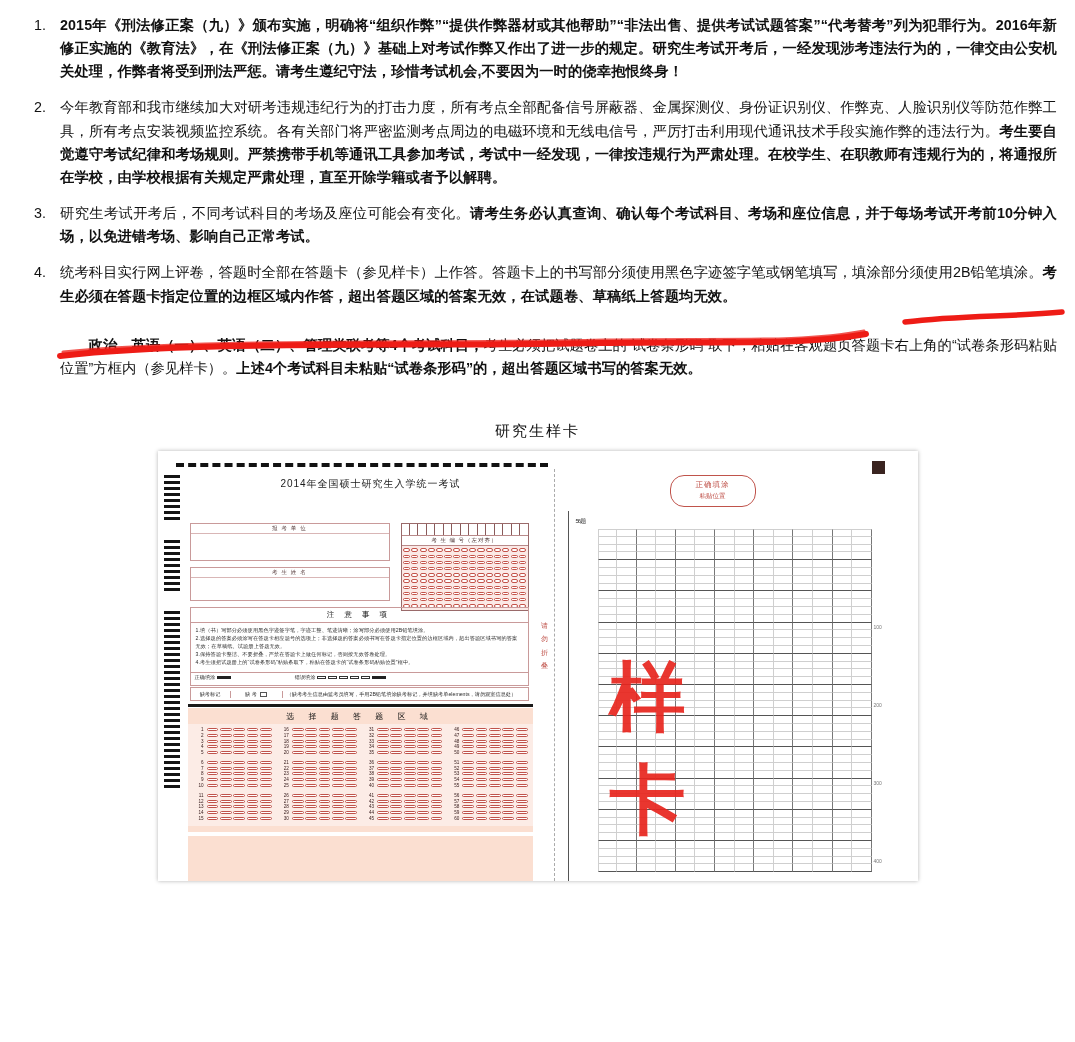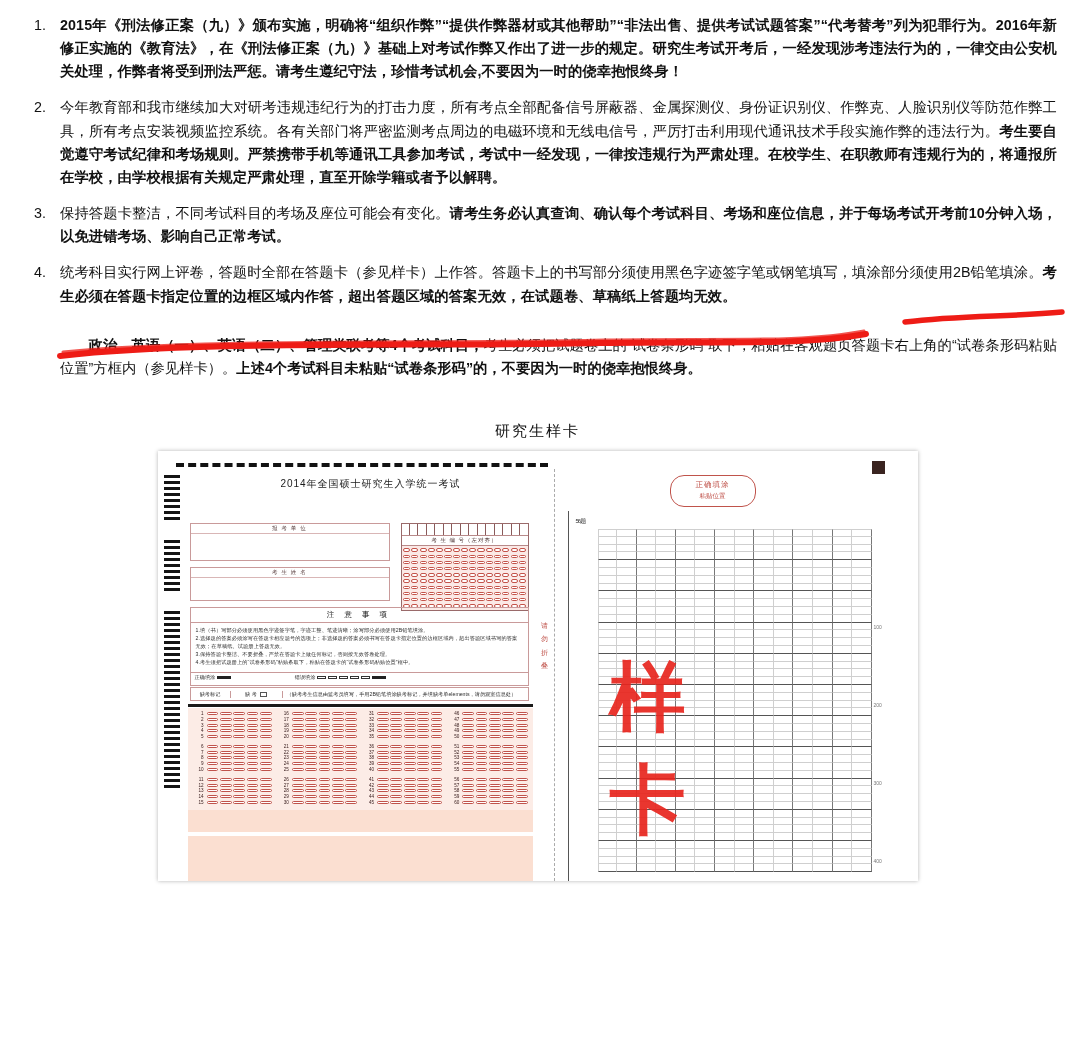--- a/index.html
+++ b/index.html
@@ -195,31 +195,31 @@
       <span>2015年《刑法修正案（九）》颁布实施，明确将“组织作弊”“提供作弊器材或其他帮助”“非法出售、提供考试试题答案”“代考替考”列为犯罪行为。2016年新修正实施的《教育法》，在《刑法修正案（九）》基础上对考试作弊又作出了进一步的规定。研究生考试开考后，一经发现涉考违法行为的，一律交由公安机关处理，作弊者将受到刑法严惩。请考生遵纪守法，珍惜考试机会,不要因为一时的侥幸抱恨终身！</span>
     </li>
 
     <li>
       <span class="num">2.</span>
       <span>今年教育部和我市继续加大对研考违规违纪行为的打击力度，所有考点全部配备信号屏蔽器、金属探测仪、身份证识别仪、作弊克、人脸识别仪等防范作弊工具，所有考点安装视频监控系统。各有关部门将严密监测考点周边的电磁环境和无线电信号，严厉打击利用现代通讯技术手段实施作弊的违法行为。</span><span class="b">考生要自觉遵守考试纪律和考场规则。严禁携带手机等通讯工具参加考试，考试中一经发现，一律按违规行为严肃处理。在校学生、在职教师有违规行为的，将通报所在学校，由学校根据有关规定严肃处理，直至开除学籍或者予以解聘。</span>
     </li>
 
     <li>
       <span class="num">3.</span>
-      <span>保持答题卡整洁，不同考试科目的考场及座位可能会有变化。</span><span class="b">请考生务必认真查询、确认每个考试科目、考场和座位信息，并于每场考试开考前10分钟入场，以免进错考场、影响自己正常考试。</span>
+      <span>研究生考试开考后，不同考试科目的考场及座位可能会有变化。</span><span class="b">请考生务必认真查询、确认每个考试科目、考场和座位信息，并于每场考试开考前10分钟入场，以免进错考场、影响自己正常考试。</span>
     </li>
 
     <li>
       <span class="num">4.</span>
       <span>统考科目实行网上评卷，答题时全部在答题卡（参见样卡）上作答。答题卡上的书写部分须使用黑色字迹签字笔或钢笔填写，填涂部分须使用2B铅笔填涂。</span><span class="b">考生必须在答题卡指定位置的边框区域内作答，超出答题区域的答案无效，在试题卷、草稿纸上答题均无效。</span>
     </li>
   </ol>
 
   <div class="para-extra">
-    <span class="b">政治、英语（一）、英语（二）、管理类联考等4个考试科目，</span><span>考生必须把试题卷上的“试卷条形码”取下，粘贴在客观题页答题卡右上角的“试卷条形码粘贴位置”方框内（参见样卡）。</span><span class="b">上述4个考试科目未粘贴“试卷条形码”的，不要因为一时的侥幸抱恨终身。</span>
+    <span class="b">政治、英语（一）、英语（二）、管理类联考等4个考试科目，</span><span>考生必须把试题卷上的“试卷条形码”取下，粘贴在客观题页答题卡右上角的“试卷条形码粘贴位置”方框内（参见样卡）。</span><span class="b">上述4个考试科目未粘贴“试卷条形码”的，超出答题区域书写的答案无效。</span>
   </div>
 </div>
 
 <svg class="annot" style="left:0px; top:300px; width:1075px; height:66px;" viewBox="0 0 1075 66">
   <path d="M905 22 C 960 15, 1010 17, 1062 12" stroke="#ee1c16" stroke-width="5.5" fill="none" stroke-linecap="round"></path>
   <path d="M60 56 C 200 40, 420 47, 600 43 C 720 41, 800 46, 866 34" stroke="#ee1c16" stroke-width="6" fill="none" stroke-linecap="round"></path>
   <path d="M63 52 C 210 38, 430 44, 604 40 C 724 38, 802 43, 864 31" stroke="#ee1c16" stroke-width="3" fill="none" stroke-linecap="round" opacity=".75"></path>
 </svg>
 
 <div class="sample-title">研究生样卡</div>
@@ -510,20 +510,21 @@
     <div class="c1">缺考标记</div>
     <div class="c2">
       <span>缺 考</span><i class="chk"></i>
     </div>
     <div class="c3">（缺考考生信息由监考员填写，手用2B铅笔填涂缺考标记，并填缺考单elements，请勿观室信息处）</div>
   </div>
 
   <div class="thickrule" style="left:30px; top:253px; width:345px;"></div>
 
   <div class="mcq" style="left:30px; top:257px; width:345px; height:124px;">
+    <div class="hd">选 择 题 答 题 区 域</div>
     <div class="body">
       <div class="qcols" id="mcqcols">
             <div class="qcol">
               <div class="qrow">
                 <em>1</em>
                 <s>
                   <u></u>
                   <u></u>
                   <u></u>
                   <u></u>

